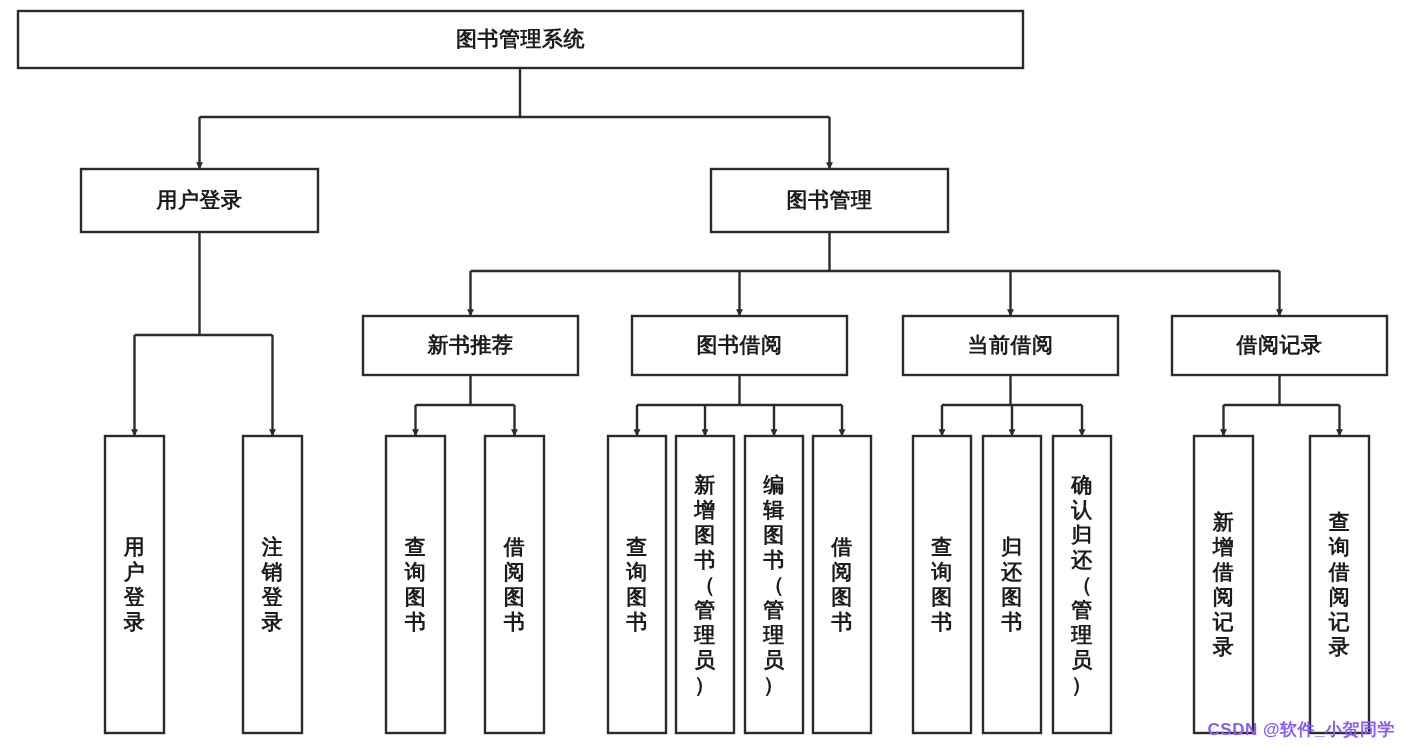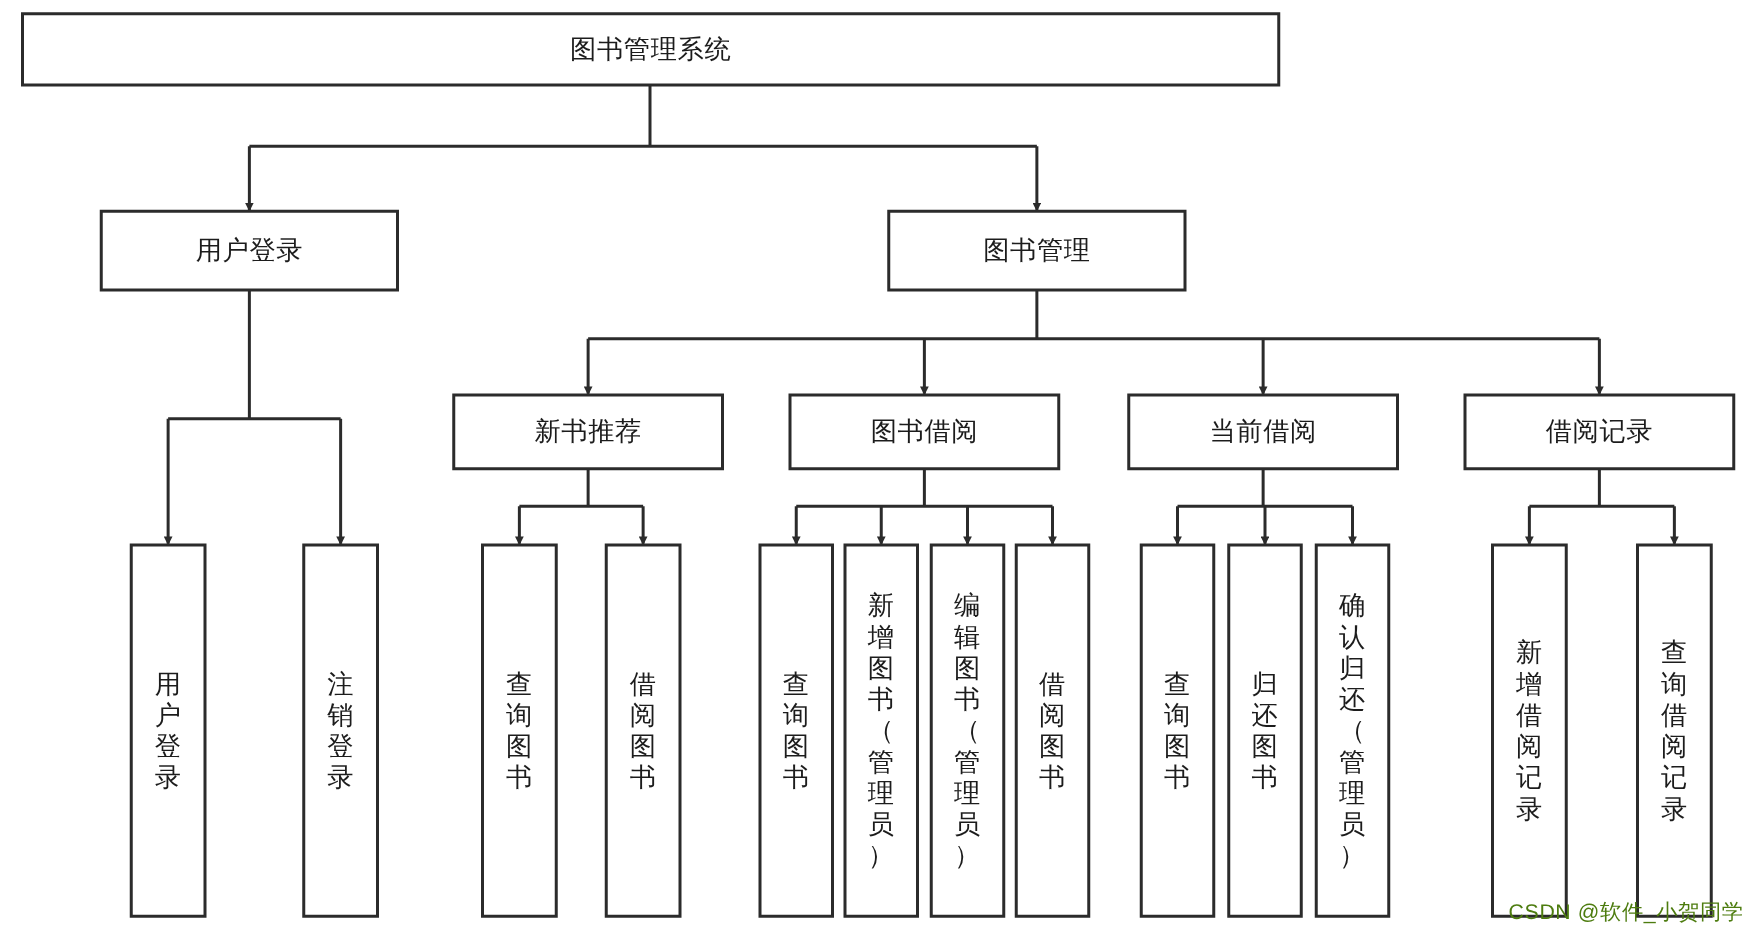--- a/index.html
+++ b/index.html
@@ -12,20 +12,21 @@
     width: 1405px;
     height: 747px;
     font-family: "Liberation Sans", "DejaVu Sans", sans-serif;
     overflow: hidden;
     position: relative;
   }
   #diagram-root {
     position: relative;
     width: 1405px;
     height: 747px;
+    font-weight: bold;
   }
   svg#tree-svg {
     position: absolute;
     top: 0;
     left: 0;
     width: 1405px;
     height: 747px;
     display: block;
   }
   .node-box {
@@ -57,21 +58,21 @@
   .edge-arrow {
     fill: #2b2b2b;
     stroke: none;
   }
   .watermark {
     position: absolute;
     right: 10px;
     bottom: 6px;
     font-family: "Liberation Sans", "DejaVu Sans", sans-serif;
     font-size: 17px;
-    color: #4d7c0f;
+    color: #8b5cf6;
     white-space: nowrap;
     user-select: none;
     letter-spacing: 0.5px;
   }
 </style>
 </head>
 <body>
 
 <div id="diagram-root">
 

